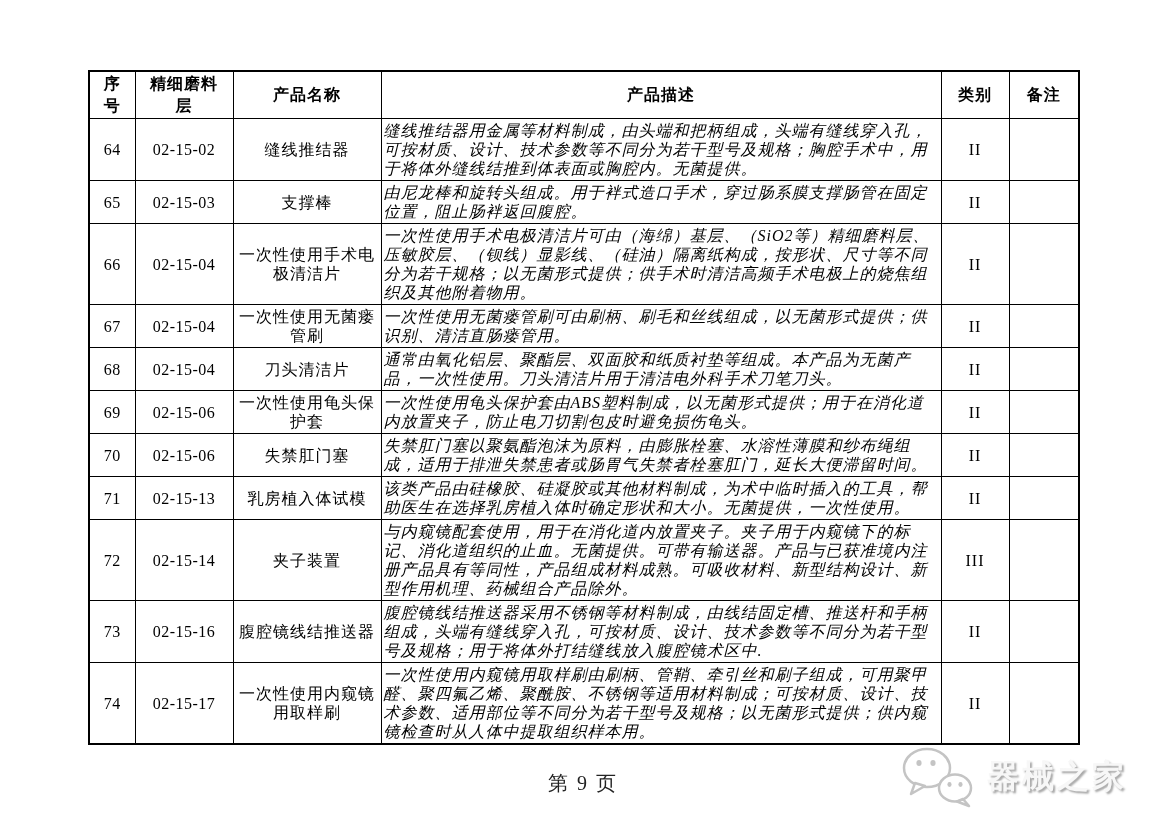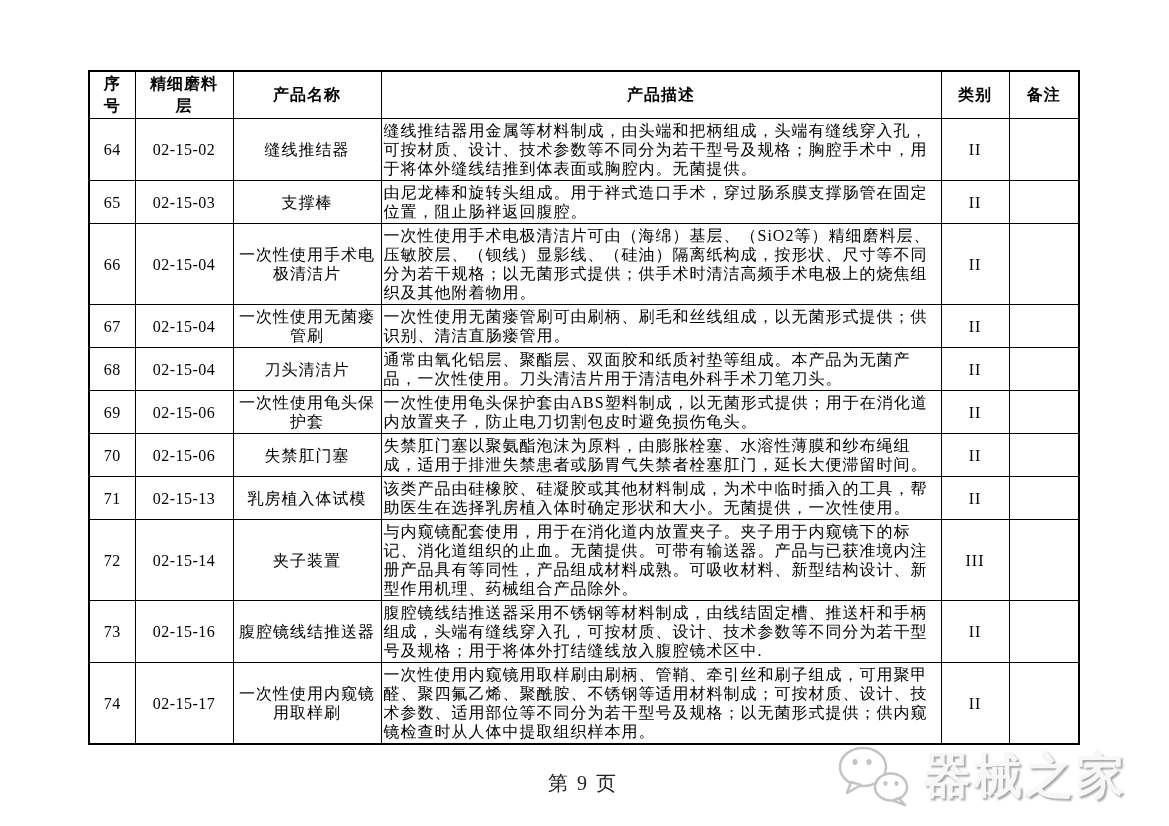--- a/index.html
+++ b/index.html
@@ -16,32 +16,32 @@
     border:1px solid #000;
     vertical-align:middle;
     font-size:16px;line-height:19px;letter-spacing:1px;
     padding:2px 2px;
     overflow:hidden;
   }
   .doc-table th{
     font-weight:bold;text-align:center;font-size:16px;line-height:22px;padding:1px 10px;
   }
   .doc-table td{text-align:center;}
-  .doc-table td.cell-desc{text-align:left;}
+  .doc-table td.cell-desc{text-align:left;font-style:italic;}
   .doc-table td.cell-no,.doc-table td.cell-code{letter-spacing:0.5px;}
   .footer-page{
     position:absolute;left:88px;top:770px;width:990px;
     text-align:center;font-size:20px;letter-spacing:2px;color:#222;
   }
   .watermark{
     position:absolute;right:42px;bottom:18px;
     display:flex;align-items:center;gap:10px;
   }
   .watermark .wm-text{
-    font-size:48px;font-weight:bold;letter-spacing:3px;
+    font-size:32px;font-weight:bold;letter-spacing:3px;
     color:#f7f7f7;
     text-shadow:2px 2px 2px #a8a8a8, -1px -1px 0 #ffffff;
     font-family:"Liberation Sans","DejaVu Sans",sans-serif;
   }
   .watermark svg{display:block;}
 </style>
 </head>
 <body>
 
 <table class="doc-table">

